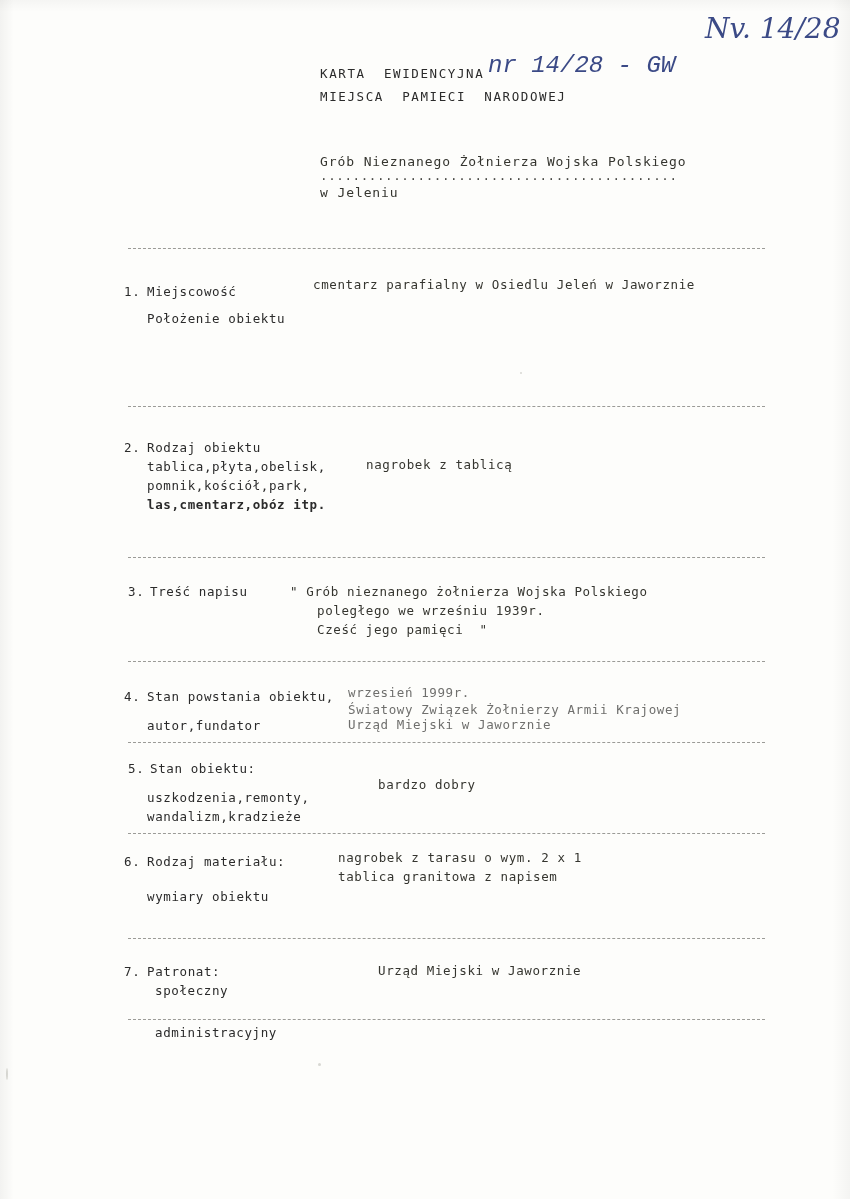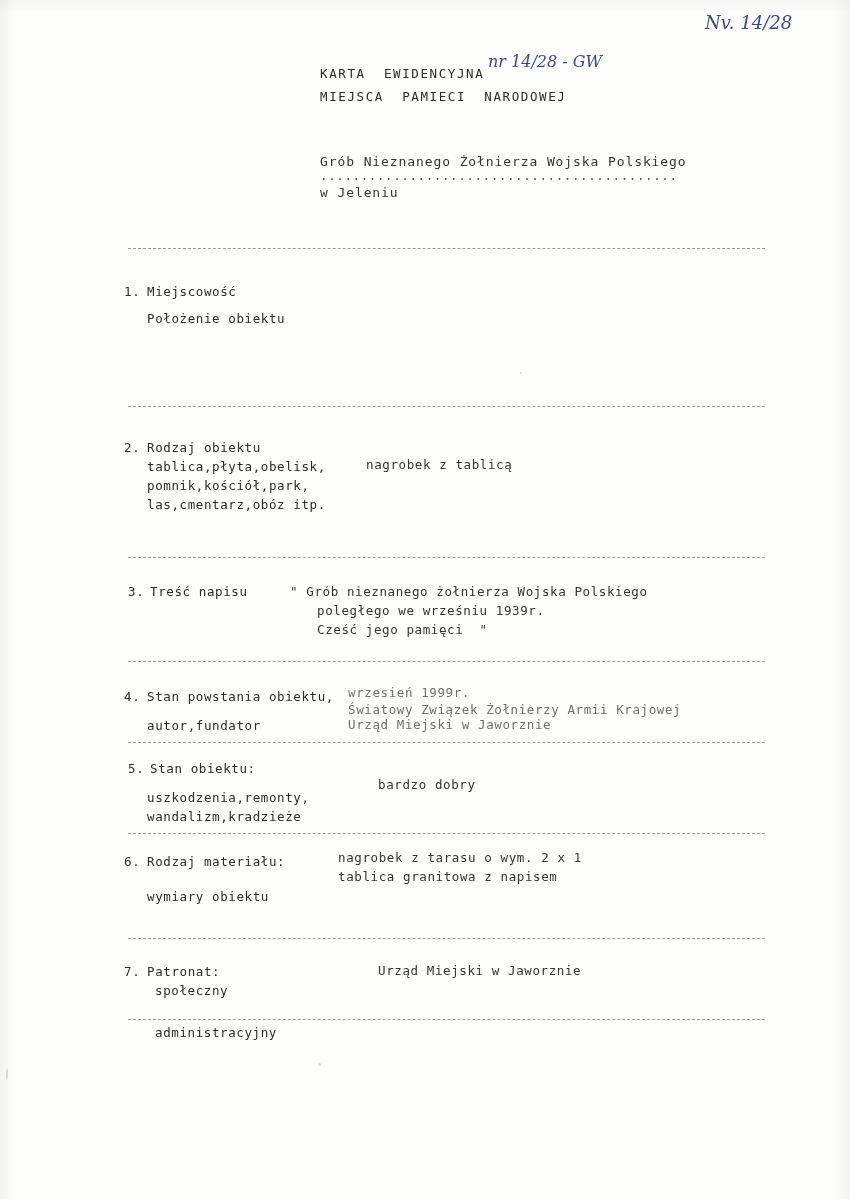--- a/index.html
+++ b/index.html
@@ -74,48 +74,49 @@
     background: #b9b9b3;
     border-radius: 50%;
     opacity: 0.55;
   }
 </style>
 </head>
 <body>
 
 <div class="page">
 
-  <div class="hand" style="left:705px; top:12px; font-size:18px;">Nv. 14/28</div>
+  <div class="hand" style="left:705px; top:12px; font-size:28px;">Nv. 14/28</div>
 
   <div class="txt headline" style="left:320px; top:65px;">KARTA  EWIDENCYJNA</div>
   <div class="txt headline" style="left:320px; top:88px;">MIEJSCA  PAMIECI  NARODOWEJ</div>
-  <div class="hand" style="left:488px; top:52px; font-size:16px;">nr 14/28 - GW</div>
+  <div class="hand" style="left:488px; top:52px; font-size:24px;font-family:Liberation Mono, monospace;">nr 14/28 - GW</div>
 
   <div class="txt title-line typed" style="left:320px; top:153px;">Grób Nieznanego Żołnierza Wojska Polskiego</div>
   <div class="dots" style="left:320px; top:168px;">............................................</div>
   <div class="txt title-line typed" style="left:320px; top:184px;">w Jeleniu</div>
 
   <div class="rule" style="left:128px; top:248px; width:637px;"></div>
   <div class="rule" style="left:128px; top:406px; width:637px;"></div>
   <div class="rule" style="left:128px; top:557px; width:637px;"></div>
   <div class="rule" style="left:128px; top:661px; width:637px;"></div>
   <div class="rule" style="left:128px; top:742px; width:637px;"></div>
   <div class="rule" style="left:128px; top:833px; width:637px;"></div>
   <div class="rule" style="left:128px; top:938px; width:637px;"></div>
   <div class="rule" style="left:128px; top:1019px; width:637px;"></div>
 
   <div class="txt" style="left:124px; top:283px;">1.</div>
   <div class="txt" style="left:147px; top:283px;">Miejscowość</div>
   <div class="txt" style="left:147px; top:310px;">Położenie obiektu</div>
+  <div class="txt typed" style="left:313px; top:276px;">cmentarz parafialny w Osiedlu Jeleń w Jaworznie</div>
 
   <div class="txt" style="left:124px; top:439px;">2.</div>
   <div class="txt" style="left:147px; top:439px;">Rodzaj obiektu</div>
   <div class="txt" style="left:147px; top:458px;">tablica,płyta,obelisk,</div>
   <div class="txt" style="left:147px; top:477px;text-align:center;">pomnik,kościół,park,</div>
-  <div class="txt" style="left:147px; top:496px;">las,cmentarz,obóz itp.</div>
+  <div class="txt" style="left:147px; top:496px;font-weight:bold;">las,cmentarz,obóz itp.</div>
   <div class="txt typed" style="left:366px; top:456px;">nagrobek z tablicą</div>
 
   <div class="txt" style="left:128px; top:583px;">3.</div>
   <div class="txt" style="left:150px; top:583px;">Treść napisu</div>
   <div class="txt typed" style="left:290px; top:583px;">" Grób nieznanego żołnierza Wojska Polskiego</div>
   <div class="txt typed" style="left:317px; top:602px;">poległego we wrześniu 1939r.</div>
   <div class="txt typed" style="left:317px; top:621px;">Cześć jego pamięci  "</div>
 
   <div class="txt" style="left:124px; top:688px;">4.</div>
   <div class="txt" style="left:147px; top:688px;">Stan powstania obiektu,</div>

